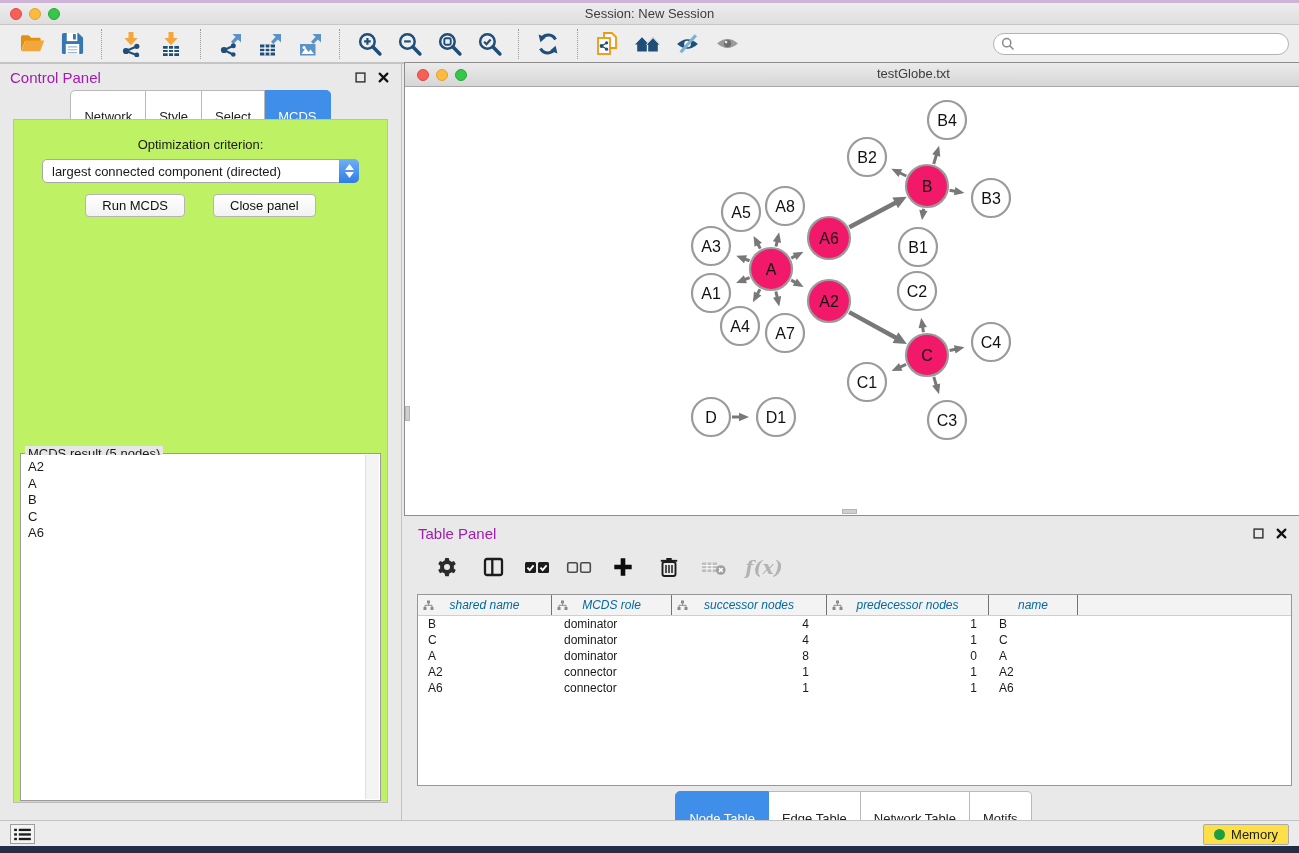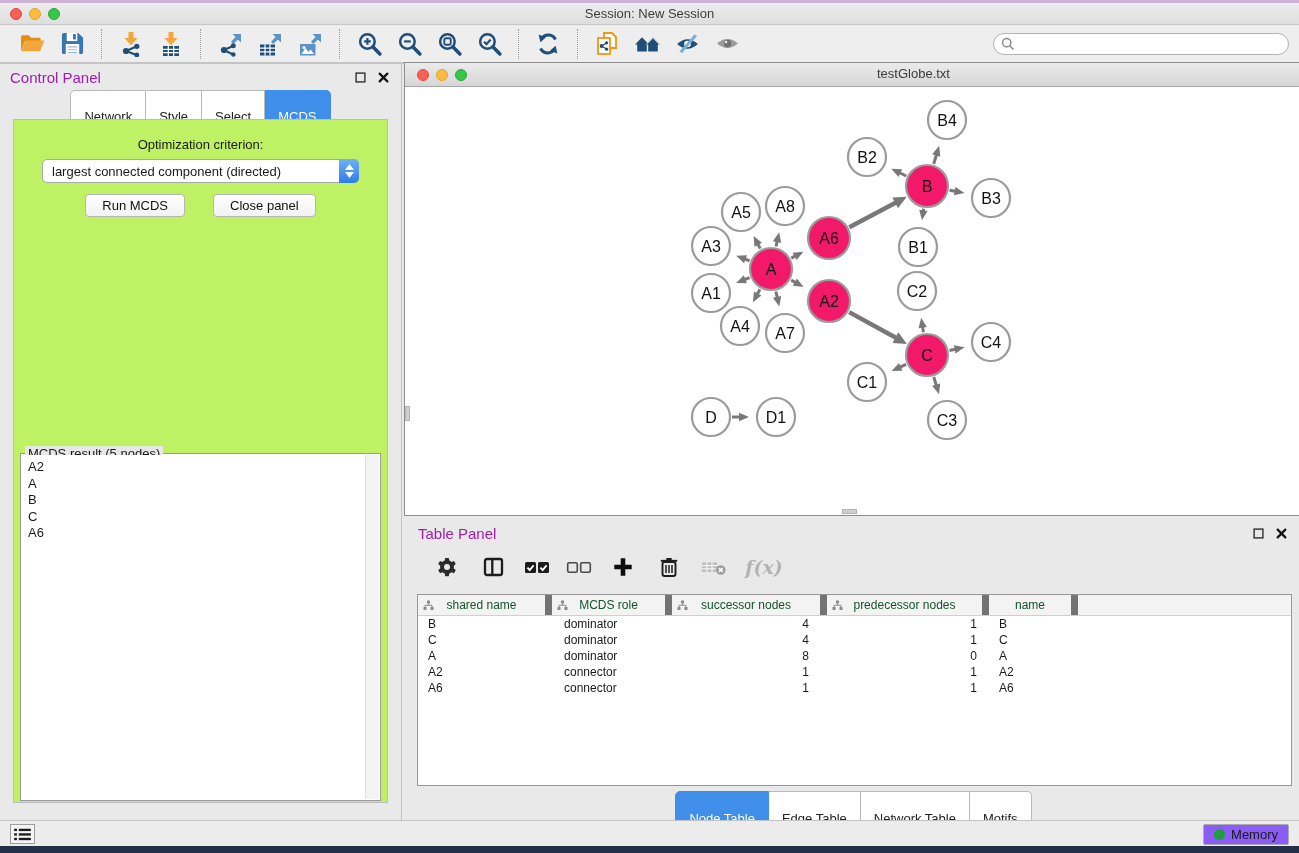--- a/index.html
+++ b/index.html
@@ -57,35 +57,35 @@
   #hscroll-mark { position:absolute; left:437px; bottom:1px; width:15px; height:5px; background:#cfcfcf; border:1px solid #b5b5b5; }
   #grip { position:absolute; right:1px; bottom:1px; }
 
   
   #table-panel { position:absolute; left:408px; top:520px; width:891px; height:300px; background:#e9e9e9; }
   #tp-toolbar { position:absolute; left:0; right:0; top:27px; height:40px; display:flex; align-items:center; padding-left:16px; gap:0; }
   #tp-toolbar .tbtn { margin:0 6px; }
   .fx { font-family:"DejaVu Serif", serif; font-style:italic; font-size:19px; color:#b3b3b3; }
   #table-wrap { position:absolute; left:9px; right:7px; top:74px; height:192px; border:1px solid #979797; background:#fff; overflow:hidden; }
   #thead { display:flex; height:21px; background:#f3f3f3; border-bottom:1px solid #cfcfcf; }
-  .th { display:flex; align-items:center; justify-content:center; position:relative; border-right:7px solid #737373; font-size:12px; color:#14532d; }
+  .th { display:flex; align-items:center; justify-content:center; position:relative; border-right:1px solid #737373; font-size:12px; color:#0369a1;font-style:italic; }
   .th svg { position:absolute; left:5px; top:5px; }
   .trow { display:flex; height:16px; font-size:12px; }
   .td { padding-top:1px; }
   .c0 { width:134px; } .c1 { width:120px; } .c2 { width:155px; } .c3 { width:162px; } .c4 { width:89px; }
   .td.c0 { padding-left:10px; } .td.c1 { padding-left:12px; }
   .td.c2 { text-align:right; padding-right:18px; } .td.c3 { text-align:right; padding-right:12px; }
   .td.c4 { padding-left:10px; }
   #tp-tabs { position:absolute; left:0; right:0; top:271px; display:flex; justify-content:center; }
   #tp-tabs .seg { height:22px; line-height:21px; }
 
   
   #status-bar { position:absolute; left:0; top:820px; width:100%; height:26px; background:#ececec; border-top:1px solid #c3c3c3; }
   #list-btn { position:absolute; left:10px; top:3px; width:25px; height:20px; border:1px solid #9d9d9d; background:#f4f4f4; display:flex; align-items:center; justify-content:center; }
-  #memory-btn { position:absolute; right:10px; top:3px; height:21px; background:#8b5cf6; border:1px solid #ababab; border-radius:2px; display:flex; align-items:center; padding:0 10px; gap:6px; font-size:13px; }
+  #memory-btn { position:absolute; right:10px; top:3px; height:21px; background:#fde047; border:1px solid #ababab; border-radius:2px; display:flex; align-items:center; padding:0 10px; gap:6px; font-size:13px; }
   #memory-dot { width:11px; height:11px; border-radius:50%; background:var(--memgreen); }
   #desktop-strip { position:absolute; left:0; bottom:0; width:100%; height:7px; background:#232e49; }
 </style>
 </head>
 <body>
 
 <div id="menubar-edge"></div>
 <div id="titlebar">
   <div class="lights">
     <div class="light red"></div>

